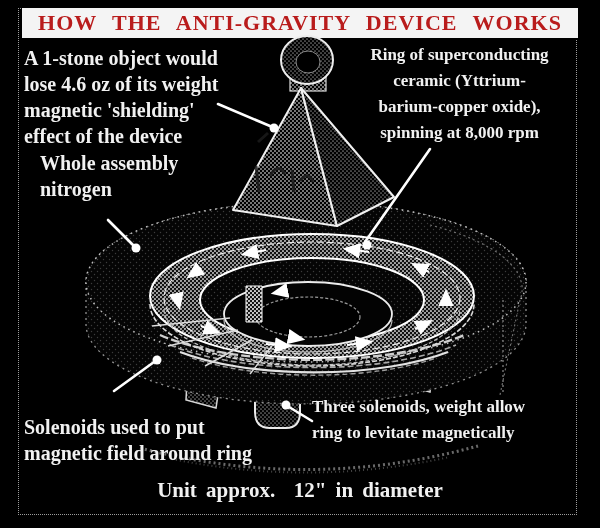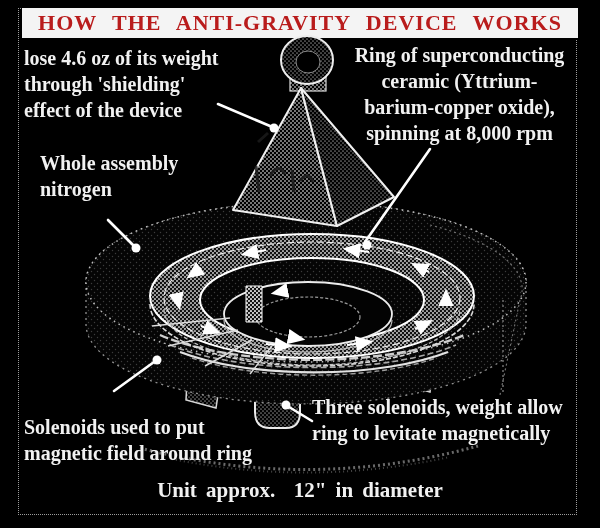--- a/index.html
+++ b/index.html
@@ -18,21 +18,21 @@
   }
   .title-bar span{
     font-weight:700;font-size:22px;color:#b91c1c;
     letter-spacing:1px;word-spacing:9px;white-space:nowrap;
   }
   .art{position:absolute;left:0;top:0;width:600px;height:528px;}
   .ann{
     position:absolute;color:#f1f1f1;font-weight:700;font-size:20px;line-height:26px;
     text-shadow:0 0 1px #000;
   }
-  .ann.small{font-size:20px;line-height:26px;}
+  .ann.small{font-size:17px;line-height:26px;}
   .ann div{white-space:nowrap;}
   .ann.center{text-align:center;}
   .caption{
     position:absolute;left:0;top:478px;width:600px;text-align:center;
     color:#f1f1f1;font-weight:700;font-size:21px;white-space:pre;word-spacing:4px;
   }
 </style>
 </head>
 <body>
 
@@ -166,22 +166,23 @@
     <g fill="#ffffff">
       <circle cx="274" cy="128" r="4.5"></circle>
       <circle cx="367" cy="245" r="4.5"></circle>
       <circle cx="136" cy="248" r="4.5"></circle>
       <circle cx="157" cy="360" r="4.5"></circle>
       <circle cx="286" cy="405" r="4.5"></circle>
     </g>
   </svg>
 
   <div class="ann" style="left:24px;top:45px;">
+    <div>A 1-stone object would</div>
     <div>lose 4.6 oz of its weight</div>
-    <div>through 'shielding'</div>
+    <div>magnetic 'shielding'</div>
     <div>effect of the device</div>
   </div>
 
   <div class="ann small center" style="left:342px;top:42px;width:235px;">
     <div>Ring of superconducting</div>
     <div>ceramic (Yttrium-</div>
     <div>barium-copper oxide),</div>
     <div>spinning at 8,000 rpm</div>
   </div>
 

